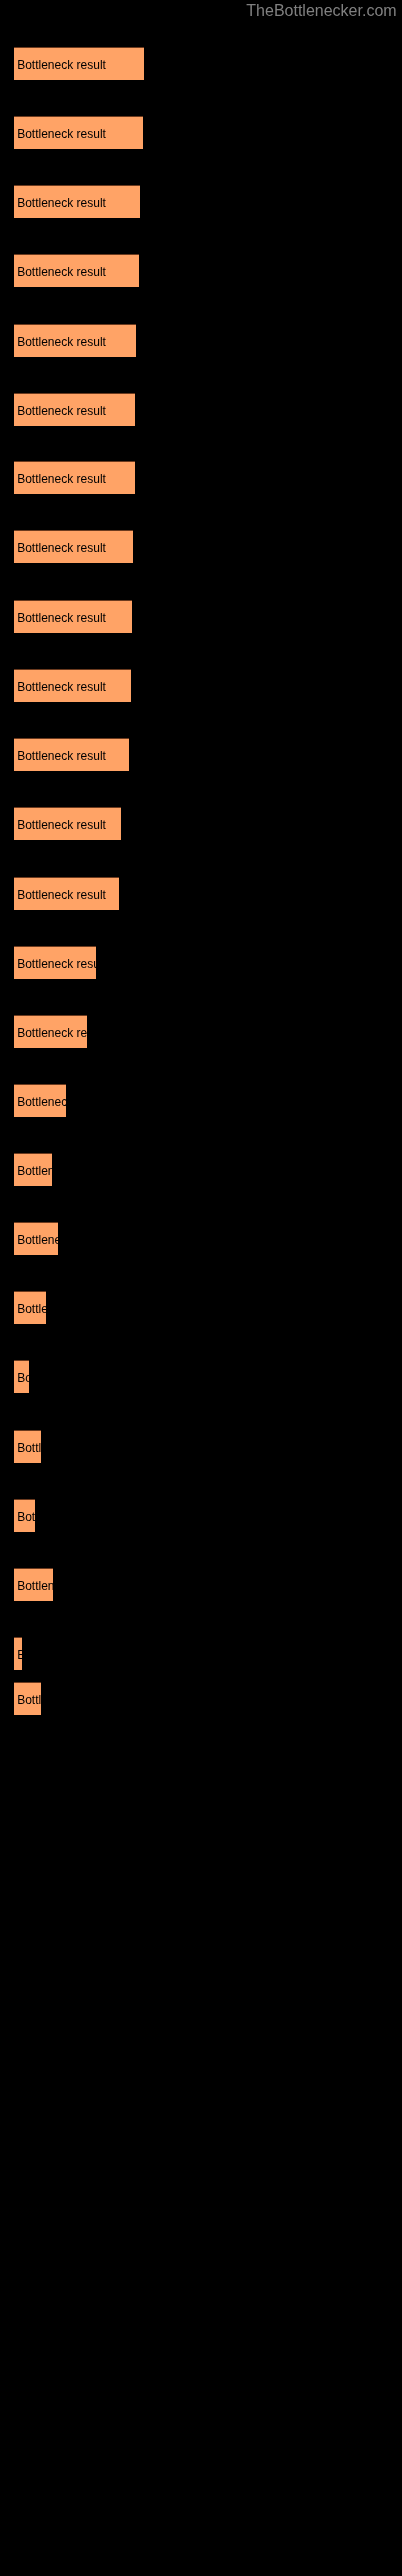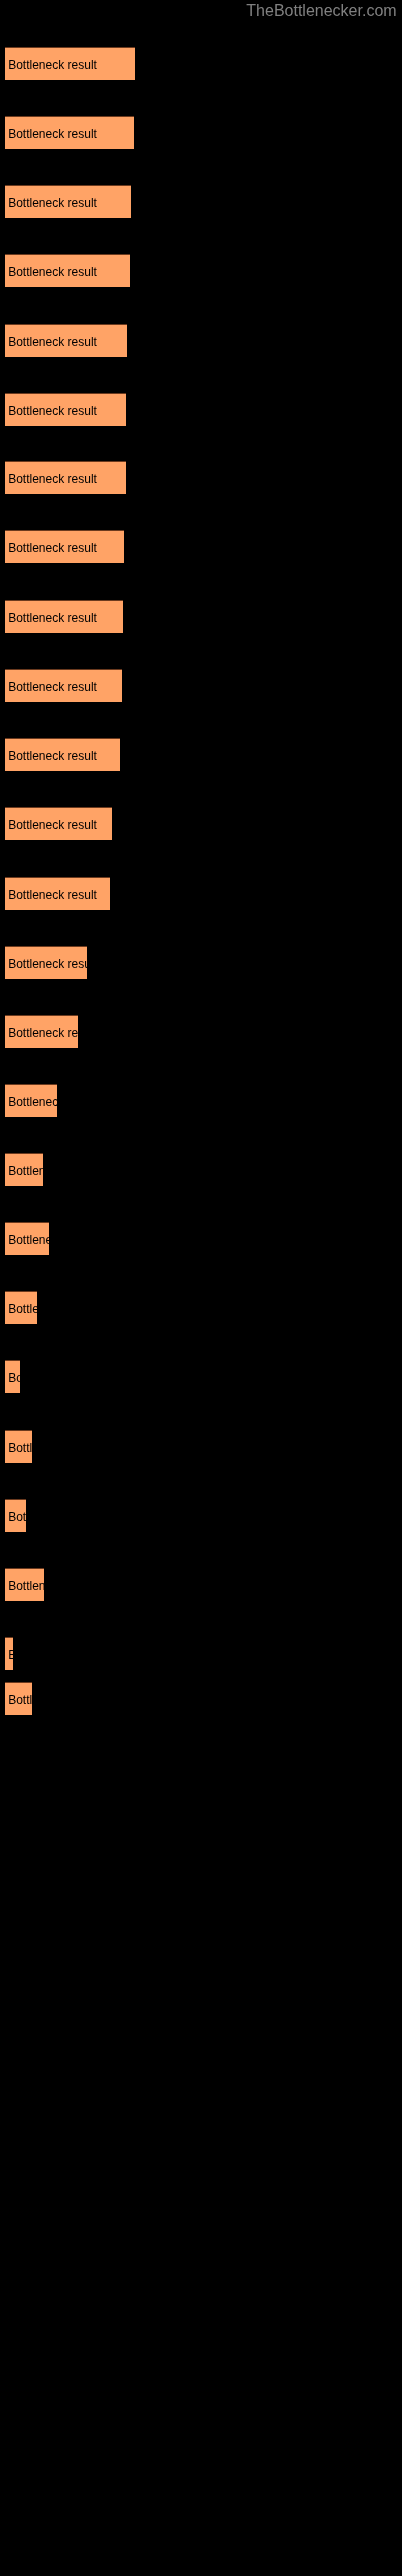--- a/index.html
+++ b/index.html
@@ -31,21 +31,21 @@
   .chart {
     position: absolute;
     left: 0;
     top: 0;
     width: 403px;
     height: 2576px;
   }
 
   .bar-row {
     position: absolute;
-    left: 5px;
+    left: 14px;
     height: 33px;
   }
 
   .bar {
     position: absolute;
     left: 0;
     top: 0;
     height: 33px;
     box-sizing: border-box;
     background: #FFA366;

